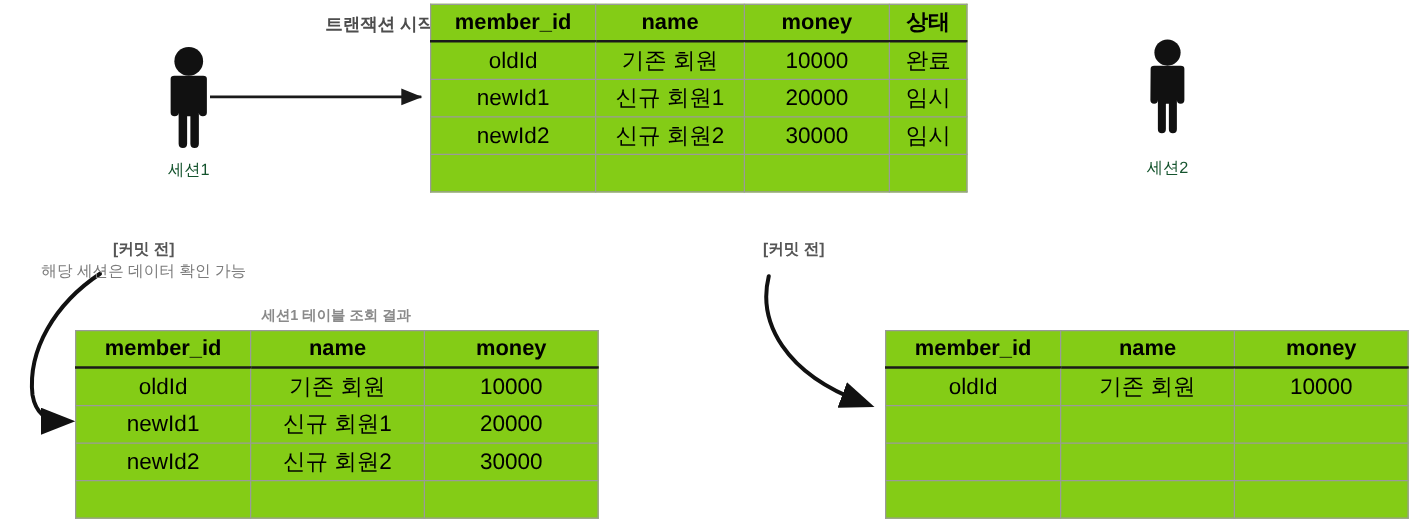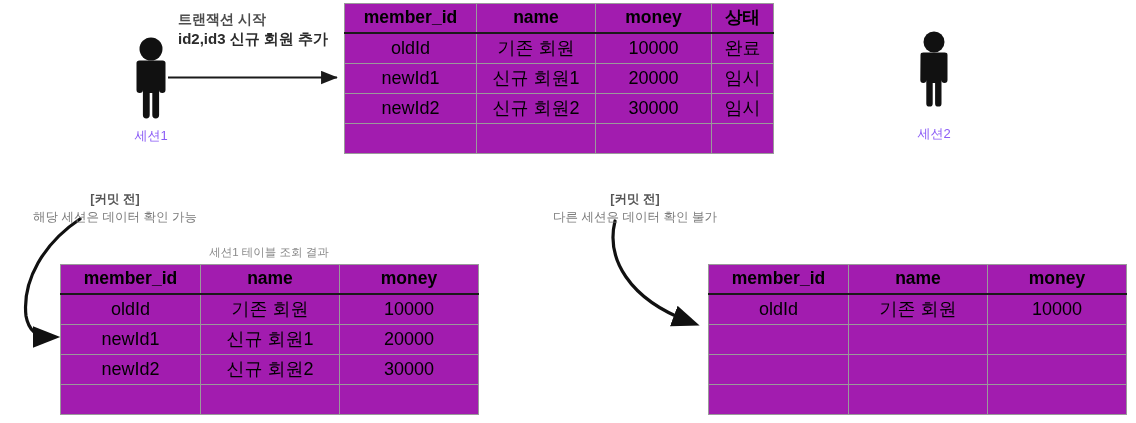--- a/index.html
+++ b/index.html
@@ -11,21 +11,21 @@
     overflow:hidden;
     color:#000;
   }
   .canvas{position:absolute;left:0;top:0;width:1136px;height:423px;}
   .abs{position:absolute;}
 
   
   table.tbl{
     border-collapse:collapse;
     table-layout:fixed;
-    background:#a21caf;
+    background:#84cc16;
     border:1px solid #9a9a9a;
     padding-left:36px;
   }
   table.tbl td{
     border:1px solid #9a9a9a;
     text-align:center;
     vertical-align:middle;
     font-size:18px;
     color:#000;
     padding:0;
@@ -39,39 +39,40 @@
   }
   table.tbl tr.bold td{font-weight:normal;}
   table.tbl tr.empty td{color:transparent;}
 
   
   .cap{
     font-size:11.5px;
     color:#8a8a8a;
     text-align:center;
     white-space:nowrap;
+    font-weight:bold;
   }
   .person-label{
     font-size:13px;
-    color:#8b5cf6;
+    color:#14532d;
     text-align:center;
     white-space:nowrap;
   }
   .annot{
     text-align:center;
     white-space:nowrap;
     color:#7b7b7b;
     font-size:12.5px;
     line-height:1.45;
   }
   .annot .t1{font-weight:bold;color:#555;font-size:12.5px;display:block;}
   .annot .t2{display:block;}
 
   .arrow-label{
-    text-align:left;
+    text-align:right;
     white-space:nowrap;
     color:#4a4a4a;
     line-height:1.35;
   }
   .arrow-label .l1{display:block;font-size:14px;font-weight:bold;color:#4d4d4d;}
   .arrow-label .l2{display:block;font-size:15px;font-weight:bold;color:#2b2b2b;}
 
   svg.ov{position:absolute;left:0;top:0;width:1136px;height:423px;pointer-events:none;}
 </style>
 </head>
@@ -106,34 +107,32 @@
 
     <line x1="168" y1="77.5" x2="337" y2="77.5" stroke="#1a1a1a" stroke-width="2.1" marker-end="url(#ah)"></line>
 
     <path d="M80,219 C44,243 22,280 26,316 C29,333 40,337 50,337" fill="none" stroke="#111" stroke-width="3.2" stroke-linecap="round" marker-end="url(#ah2)"></path>
 
     <path d="M615,221 C606,258 628,299 690,322" fill="none" stroke="#111" stroke-width="3.2" stroke-linecap="round" marker-end="url(#ah2)"></path>
   </svg>
 
   <div class="abs arrow-label" style="left:178px;top:10px;width:170px;">
     <span class="l1">트랜잭션 시작</span>
-    <span class="l2">id2,id3 신규 회원 추가</span>
   </div>
 
   <div class="abs person-label" style="left:111px;top:127px;width:80px;">세션1</div>
   <div class="abs person-label" style="left:894px;top:125px;width:80px;">세션2</div>
 
   <div class="abs annot" style="left:-10px;top:190px;width:250px;">
     <span class="t1">[커밋 전]</span>
     <span class="t2">해당 세션은 데이터 확인 가능</span>
   </div>
 
   <div class="abs annot" style="left:515px;top:190px;width:240px;">
     <span class="t1">[커밋 전]</span>
-    <span class="t2">다른 세션은 데이터 확인 불가</span>
   </div>
 
   <div class="abs" style="left:344px;top:3px;">
     <table class="tbl" style="width:429px;">
       <colgroup>
         <col style="width:132px">
           <col style="width:119px">
           <col style="width:116px">
           <col style="width:62px">
       </colgroup>

